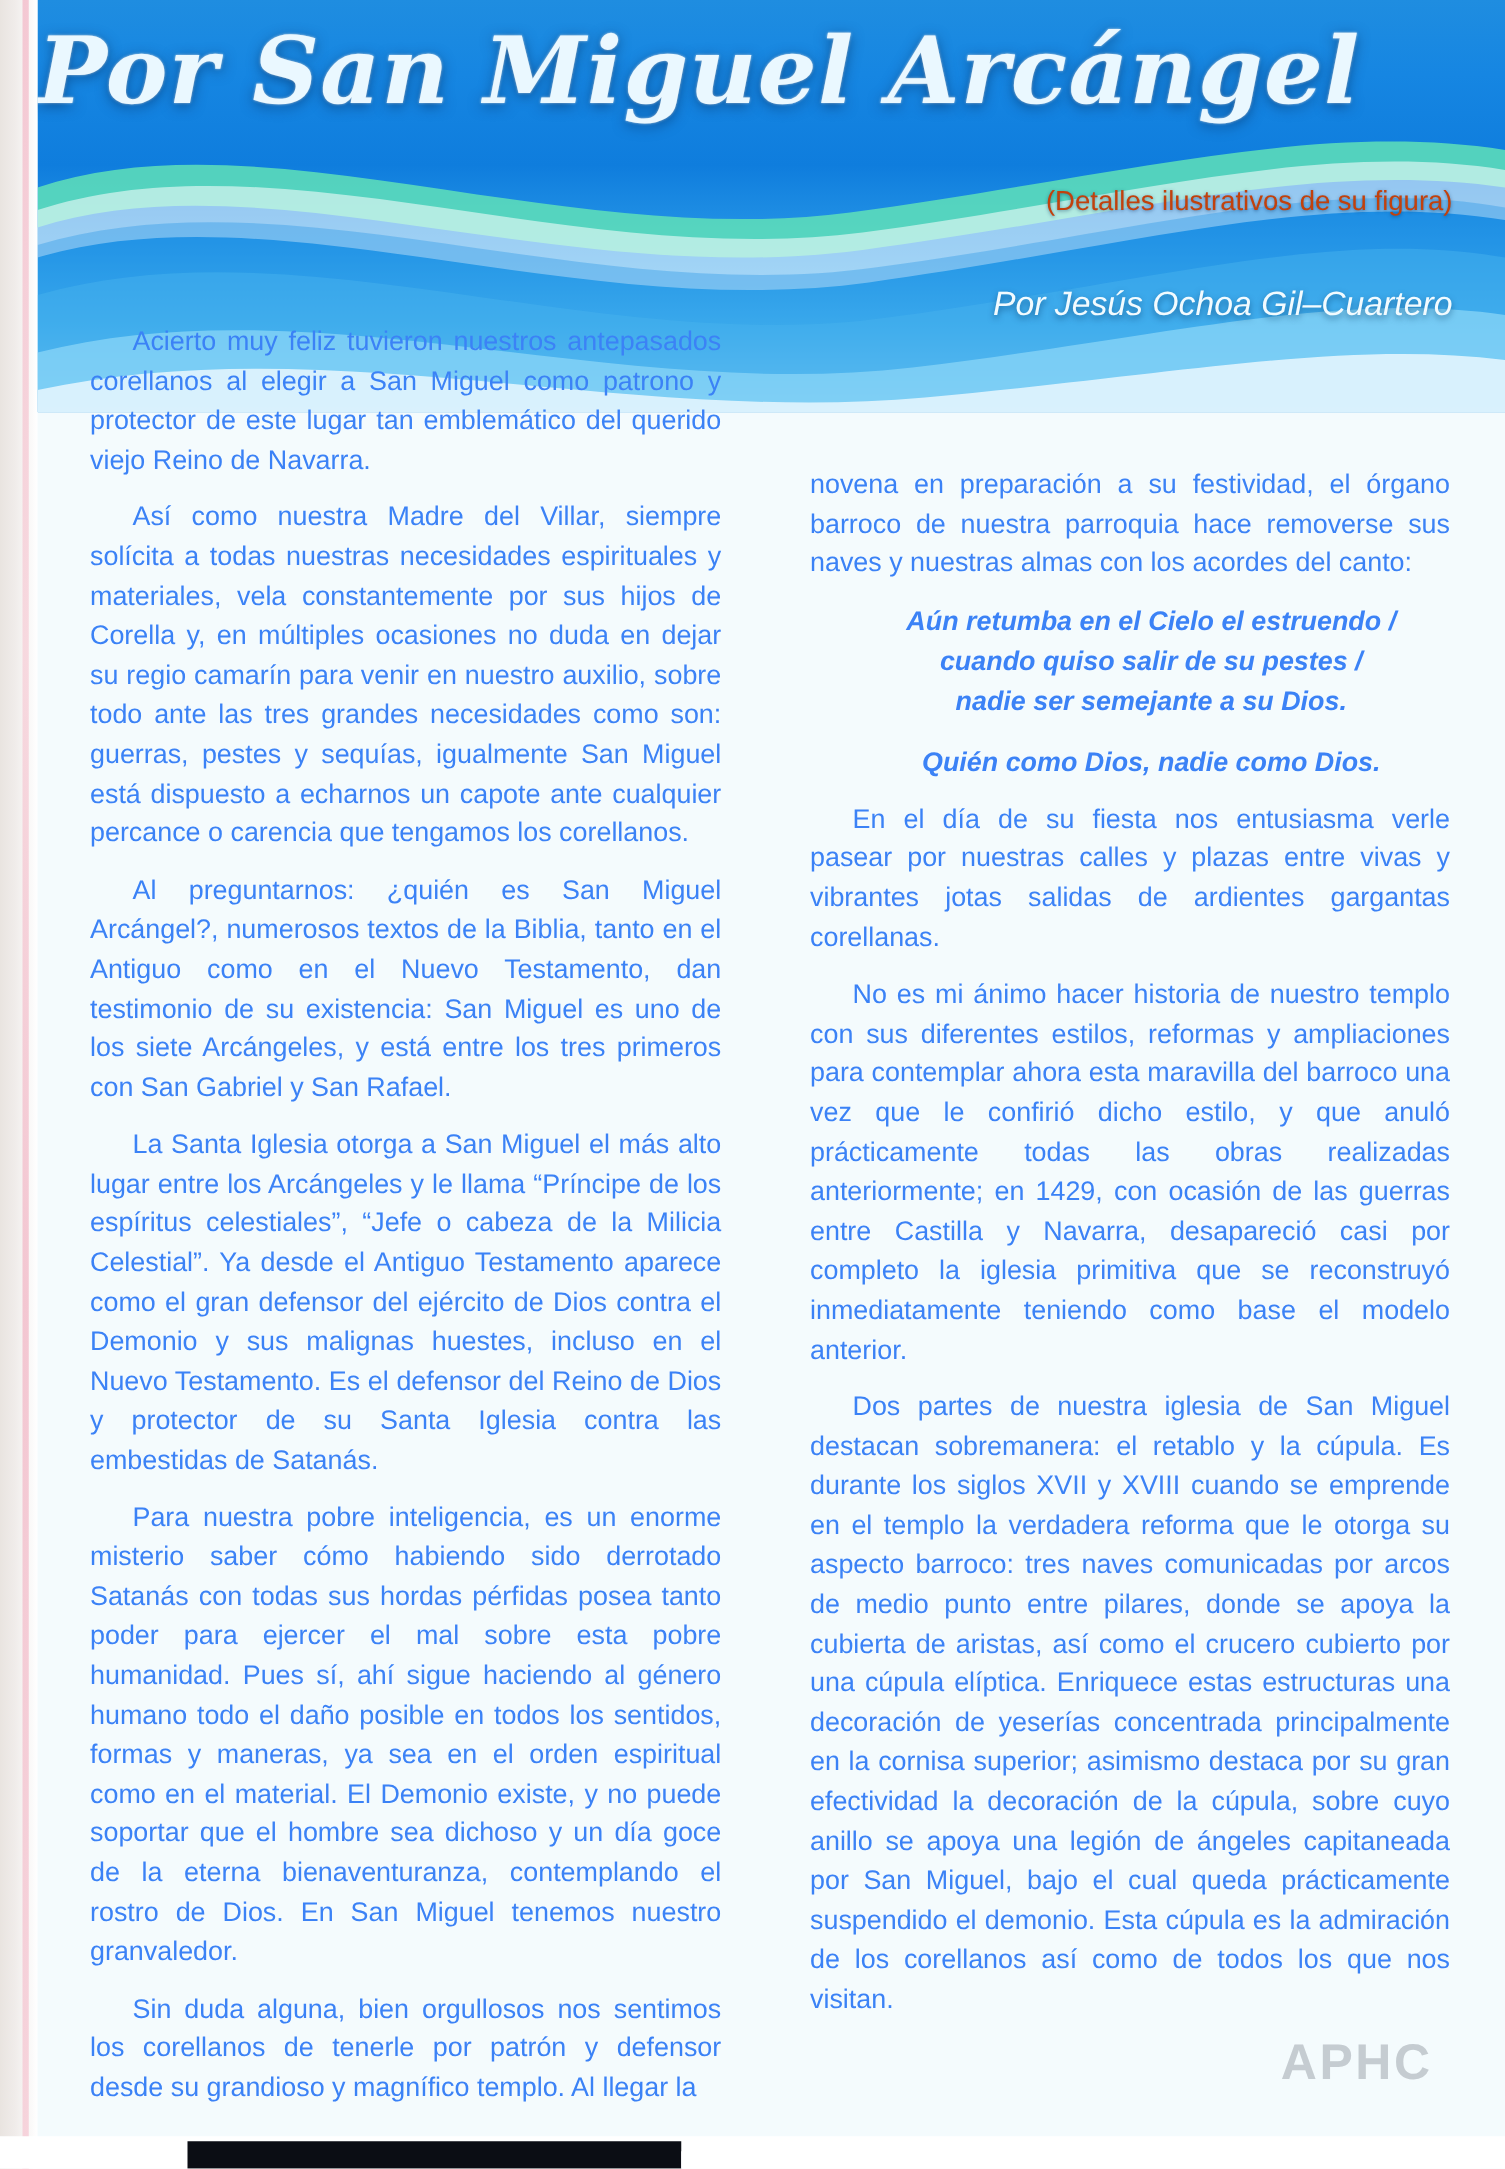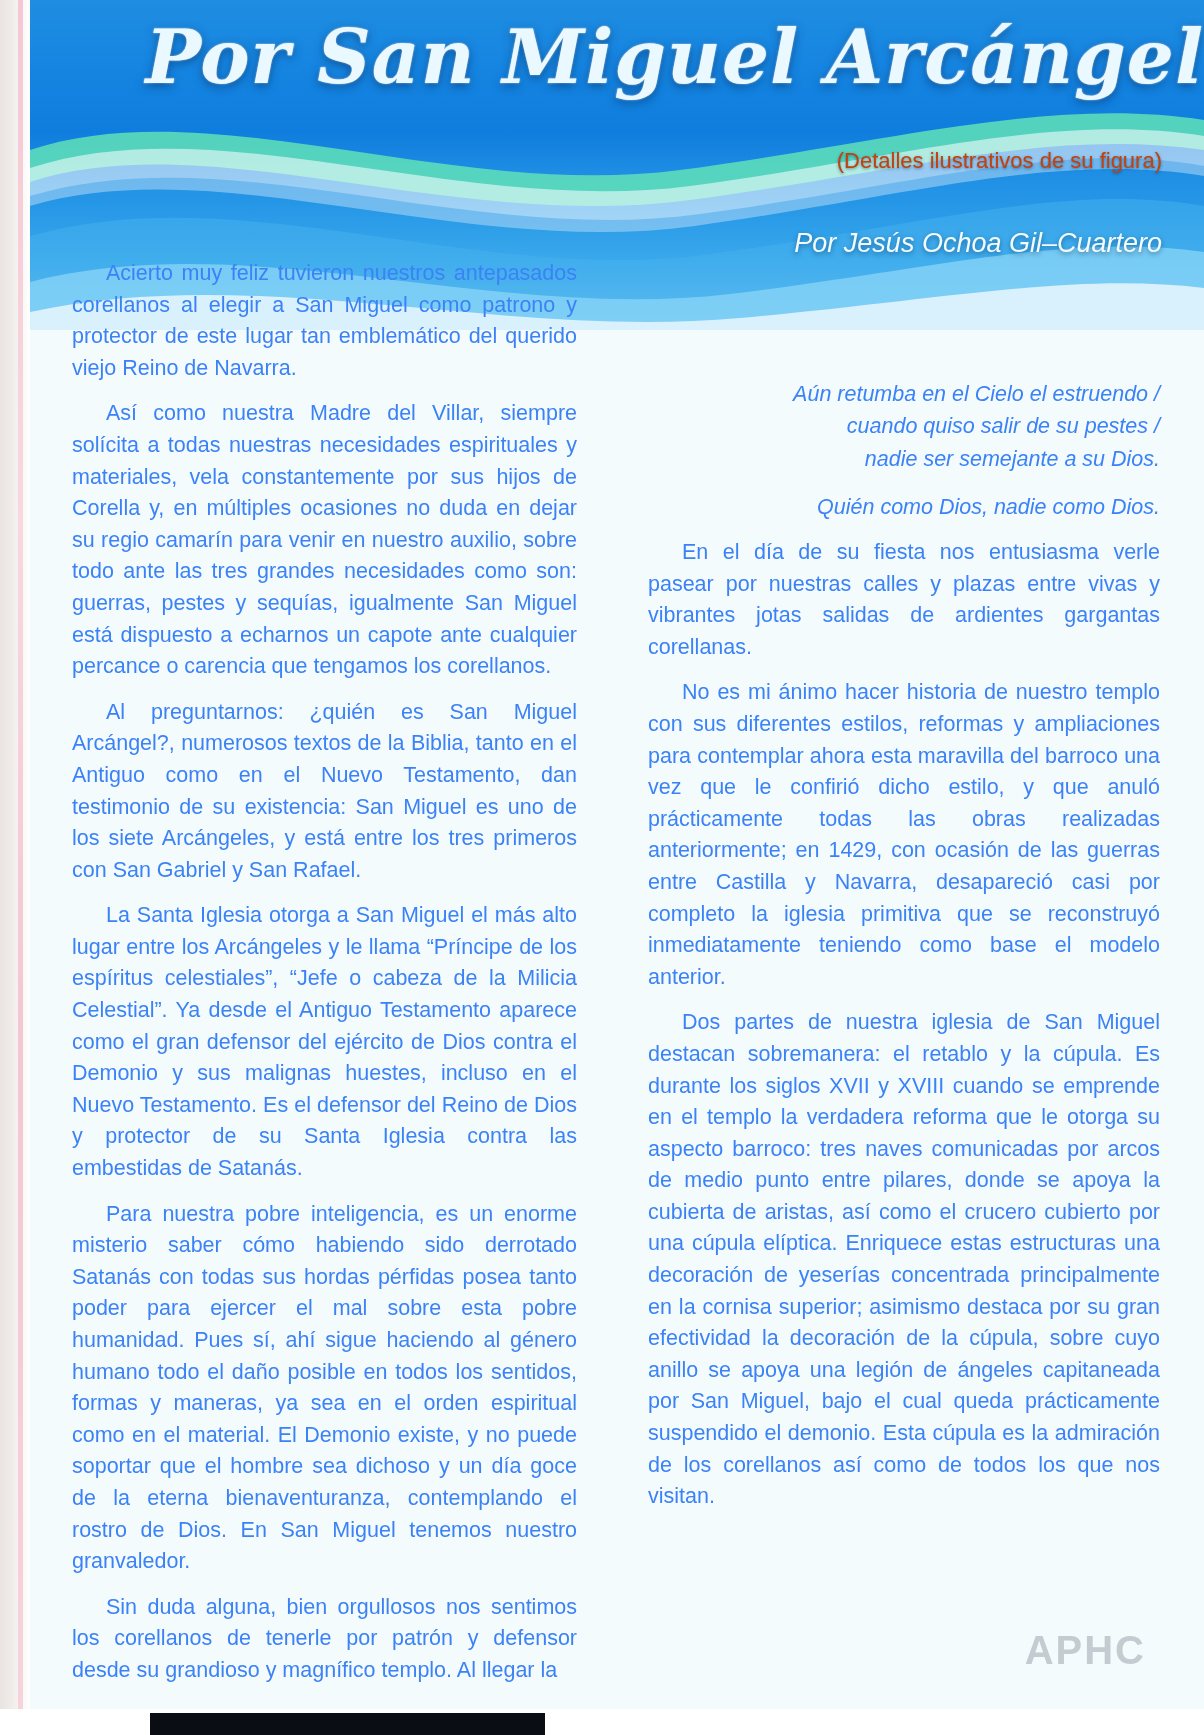--- a/index.html
+++ b/index.html
@@ -57,21 +57,21 @@
   }
   
   .banner svg.waves {
     position: absolute; left: 0; top: 0;
     width: 1174px; height: 330px;
   }
   .title {
     position: absolute;
     left: 0; top: 14px;
     width: 1174px;
-    text-align: right;
+    text-align: left;
     font-family: "DejaVu Serif", serif;
     font-style: italic;
     font-weight: bold;
     font-size: 74px;
     letter-spacing: 1px;
     color: #eaf8ff;
     text-shadow: 0 3px 10px rgba(0,40,90,.55), 0 0 2px rgba(255,255,255,.9);
     white-space: nowrap;
   }
   .subtitle {
@@ -113,23 +113,24 @@
     width: 512px;
   }
   .col p {
     margin: 0 0 14px 0;
     text-indent: 34px;
   }
   .col p.noindent { text-indent: 0; }
   .verse {
     margin: 6px 0 14px 34px;
     font-style: italic;
-    text-align: right;
+    text-align: center;
     line-height: 1.5;
     text-indent: 0;
+    font-weight: bold;
   }
   .verse .line { display: block; }
   .verse.single { margin-top: 16px; }
 
   .watermark {
     position: absolute;
     right: 58px; bottom: 62px;
     font-family: "Liberation Sans", sans-serif;
     font-weight: bold;
     font-size: 40px;
@@ -164,20 +165,21 @@
   <div class="col left">
     <p>Acierto muy feliz tuvieron nuestros antepasados corellanos al elegir a San Miguel como patrono y protector de este lugar tan emblemático del querido viejo Reino de Navarra.</p>
     <p>Así como nuestra Madre del Villar, siempre solícita a todas nuestras necesidades espirituales y materiales, vela constantemente por sus hijos de Corella y, en múltiples ocasiones no duda en dejar su regio camarín para venir en nuestro auxilio, sobre todo ante las tres grandes necesidades como son: guerras, pestes y sequías, igualmente San Miguel está dispuesto a echarnos un capote ante cualquier percance o carencia que tengamos los corellanos.</p>
     <p>Al preguntarnos: ¿quién es San Miguel Arcángel?, numerosos textos de la Biblia, tanto en el Antiguo como en el Nuevo Testamento, dan testimonio de su existencia: San Miguel es uno de los siete Arcángeles, y está entre los tres primeros con San Gabriel y San Rafael.</p>
     <p>La Santa Iglesia otorga a San Miguel el más alto lugar entre los Arcángeles y le llama “Príncipe de los espíritus celestiales”, “Jefe o cabeza de la Milicia Celestial”. Ya desde el Antiguo Testamento aparece como el gran defensor del ejército de Dios contra el Demonio y sus malignas huestes, incluso en el Nuevo Testamento. Es el defensor del Reino de Dios y protector de su Santa Iglesia contra las embestidas de Satanás.</p>
     <p>Para nuestra pobre inteligencia, es un enorme misterio saber cómo habiendo sido derrotado Satanás con todas sus hordas pérfidas posea tanto poder para ejercer el mal sobre esta pobre humanidad. Pues sí, ahí sigue haciendo al género humano todo el daño posible  en todos los sentidos, formas y maneras, ya sea en el orden espiritual como en el material. El Demonio existe, y no puede soportar que el hombre sea dichoso y un día goce de la eterna bienaventuranza, contemplando el rostro de Dios. En San Miguel tenemos nuestro granvaledor.</p>
     <p>Sin duda alguna, bien orgullosos nos sentimos los corellanos de tenerle por patrón y defensor desde su grandioso y magnífico templo. Al llegar la</p>
   </div>
 
   <div class="col right">
+    <p class="noindent">novena en preparación a su festividad, el órgano barroco de nuestra parroquia hace removerse sus naves y nuestras almas con los acordes del canto:</p>
     <div class="verse">
       <span class="line">Aún retumba en el Cielo el estruendo /</span>
       <span class="line">cuando quiso salir de su pestes /</span>
       <span class="line">nadie ser semejante a su Dios.</span>
     </div>
     <div class="verse single">Quién como Dios, nadie como Dios.</div>
     <p>En el día de su fiesta nos entusiasma verle pasear por nuestras calles y plazas entre vivas y vibrantes jotas salidas de ardientes gargantas corellanas.</p>
     <p>No es mi ánimo hacer historia de nuestro templo con sus diferentes estilos, reformas y ampliaciones para contemplar ahora esta maravilla del barroco una vez que le confirió dicho estilo, y que anuló prácticamente todas las obras realizadas anteriormente; en 1429, con ocasión de las guerras entre Castilla y Navarra, desapareció casi por completo la iglesia primitiva que se reconstruyó inmediatamente teniendo como base el modelo anterior.</p>
     <p>Dos partes de nuestra iglesia de San Miguel destacan sobremanera: el retablo y la cúpula. Es durante los siglos XVII y XVIII cuando se emprende en el templo la verdadera reforma que le otorga su aspecto barroco: tres naves comunicadas por arcos de medio punto entre pilares, donde se apoya la cubierta de aristas, así como el crucero cubierto por una cúpula elíptica. Enriquece estas estructuras una decoración de yeserías concentrada principalmente en la cornisa superior; asimismo destaca por su gran efectividad la decoración de la cúpula, sobre cuyo anillo se apoya una legión de ángeles capitaneada por San Miguel, bajo el cual queda prácticamente suspendido el demonio. Esta cúpula es la admiración de los corellanos así como de todos los que nos visitan.</p>
   </div>

